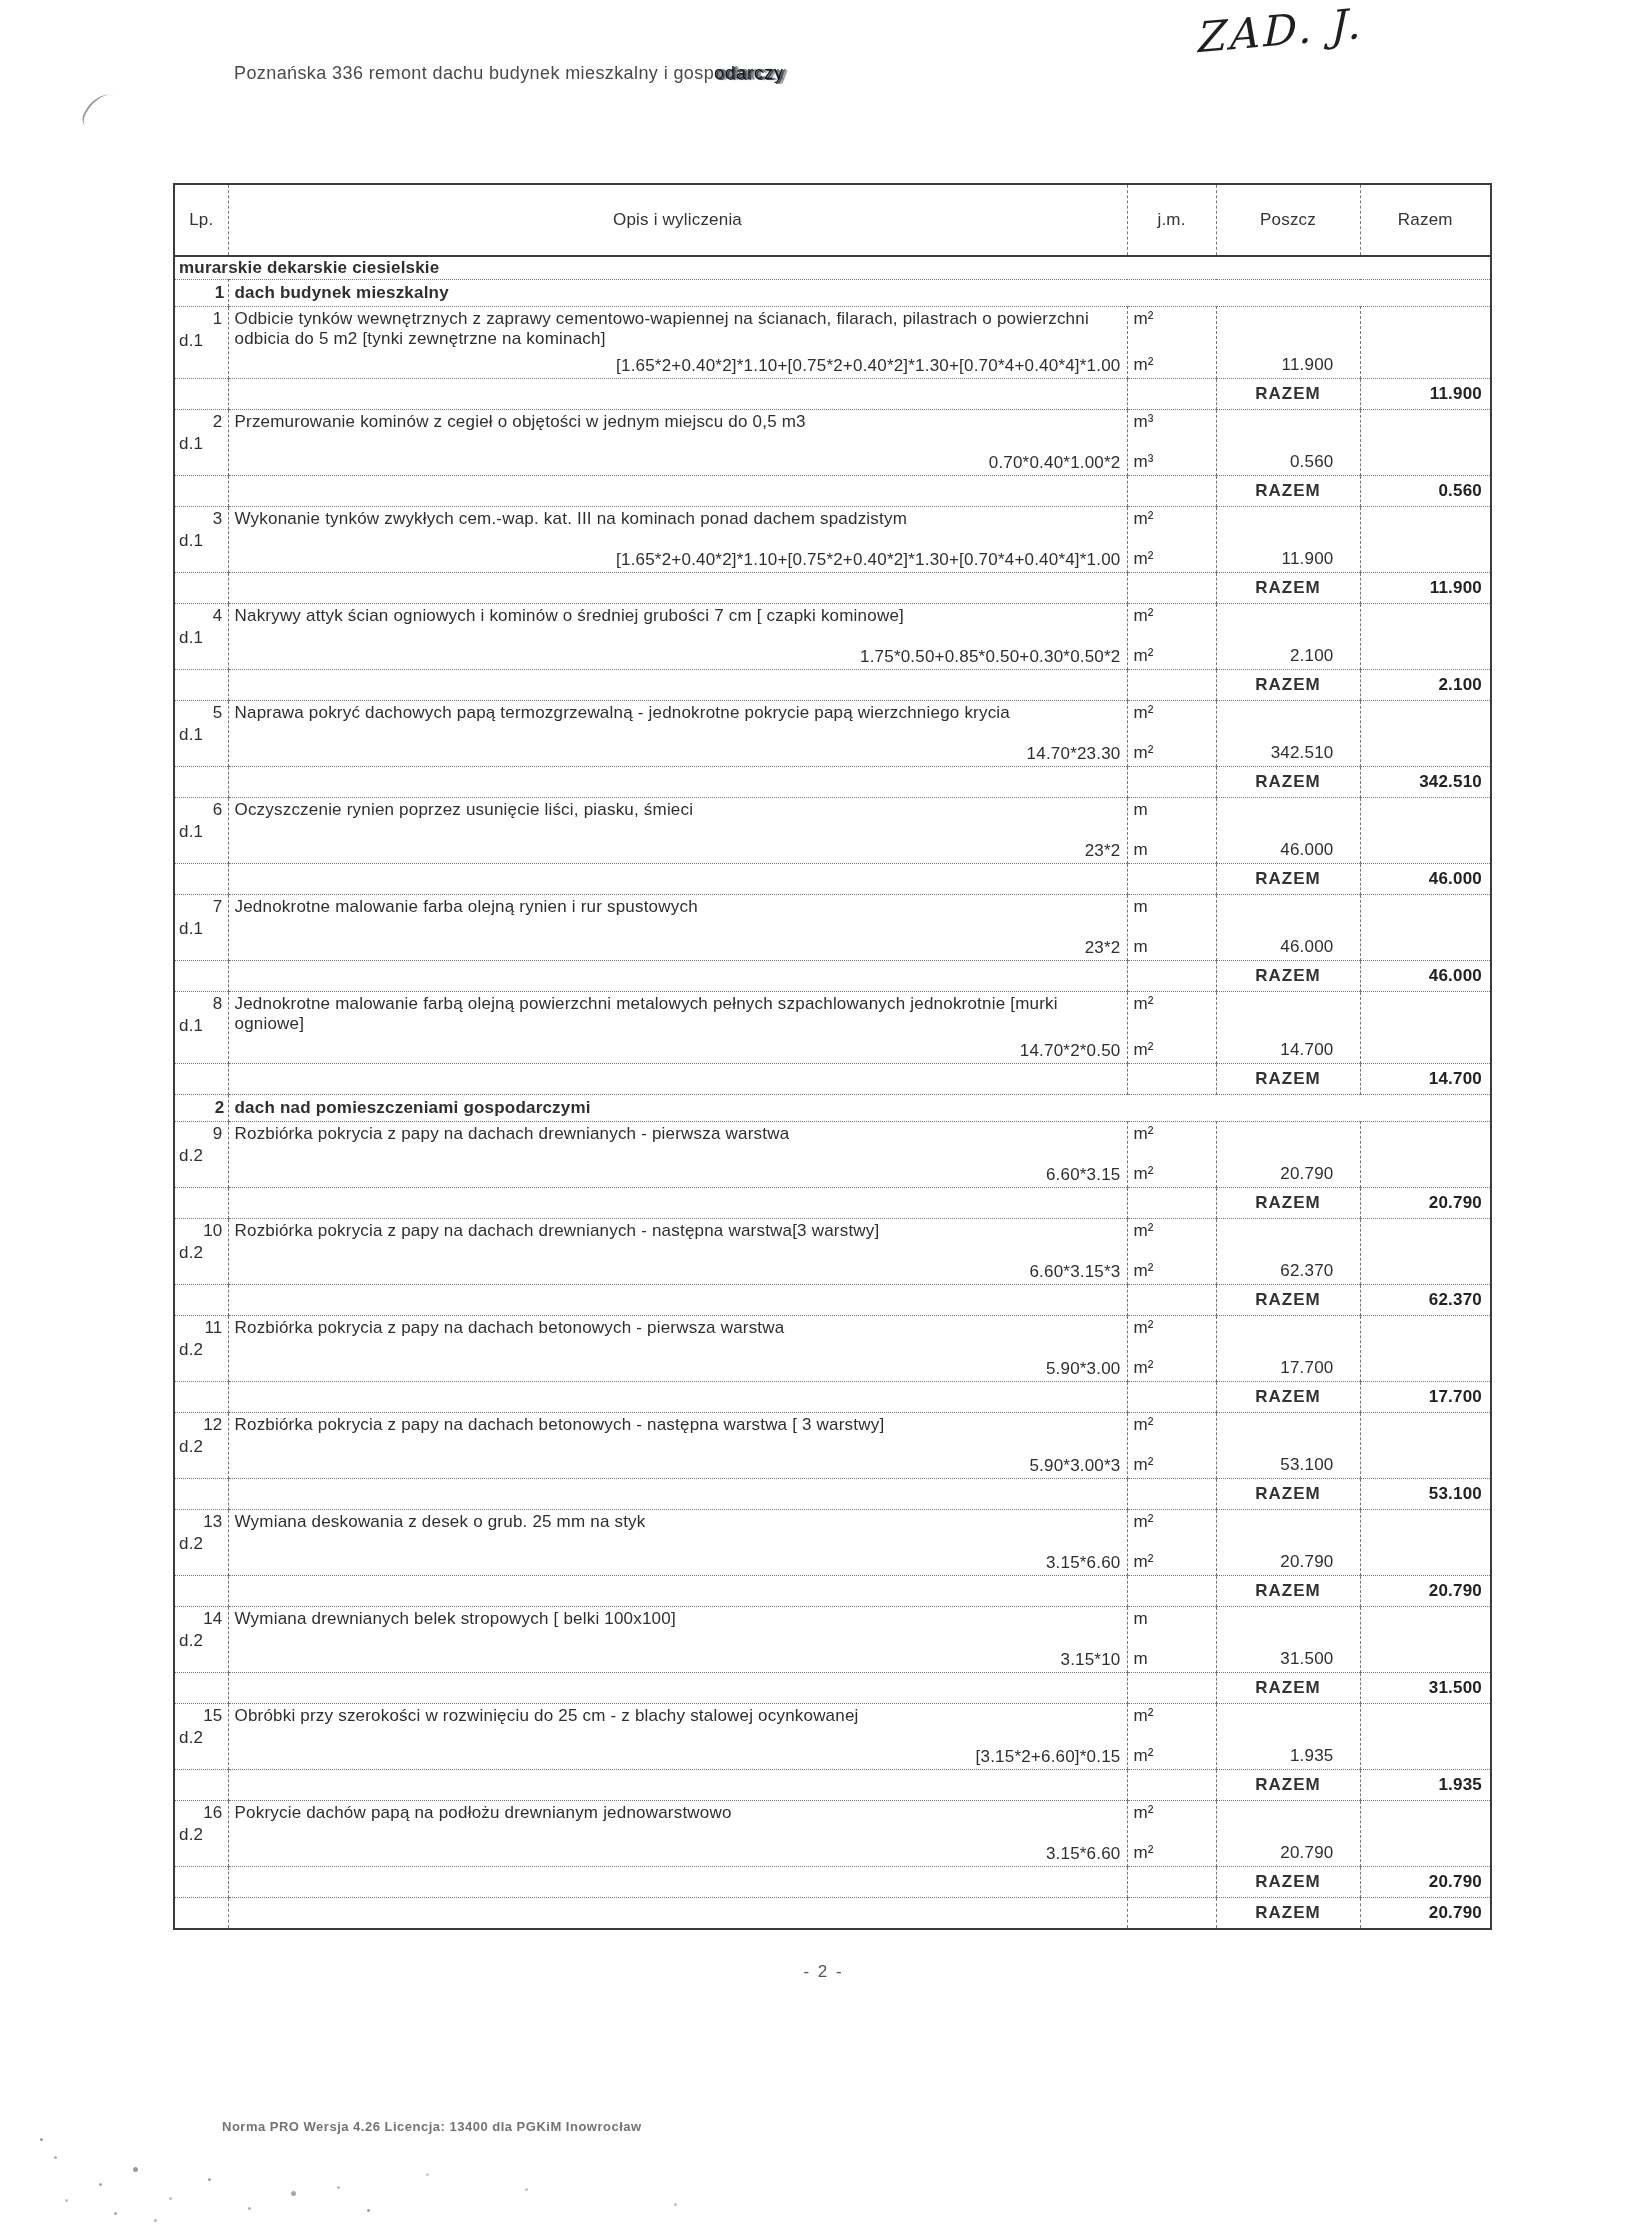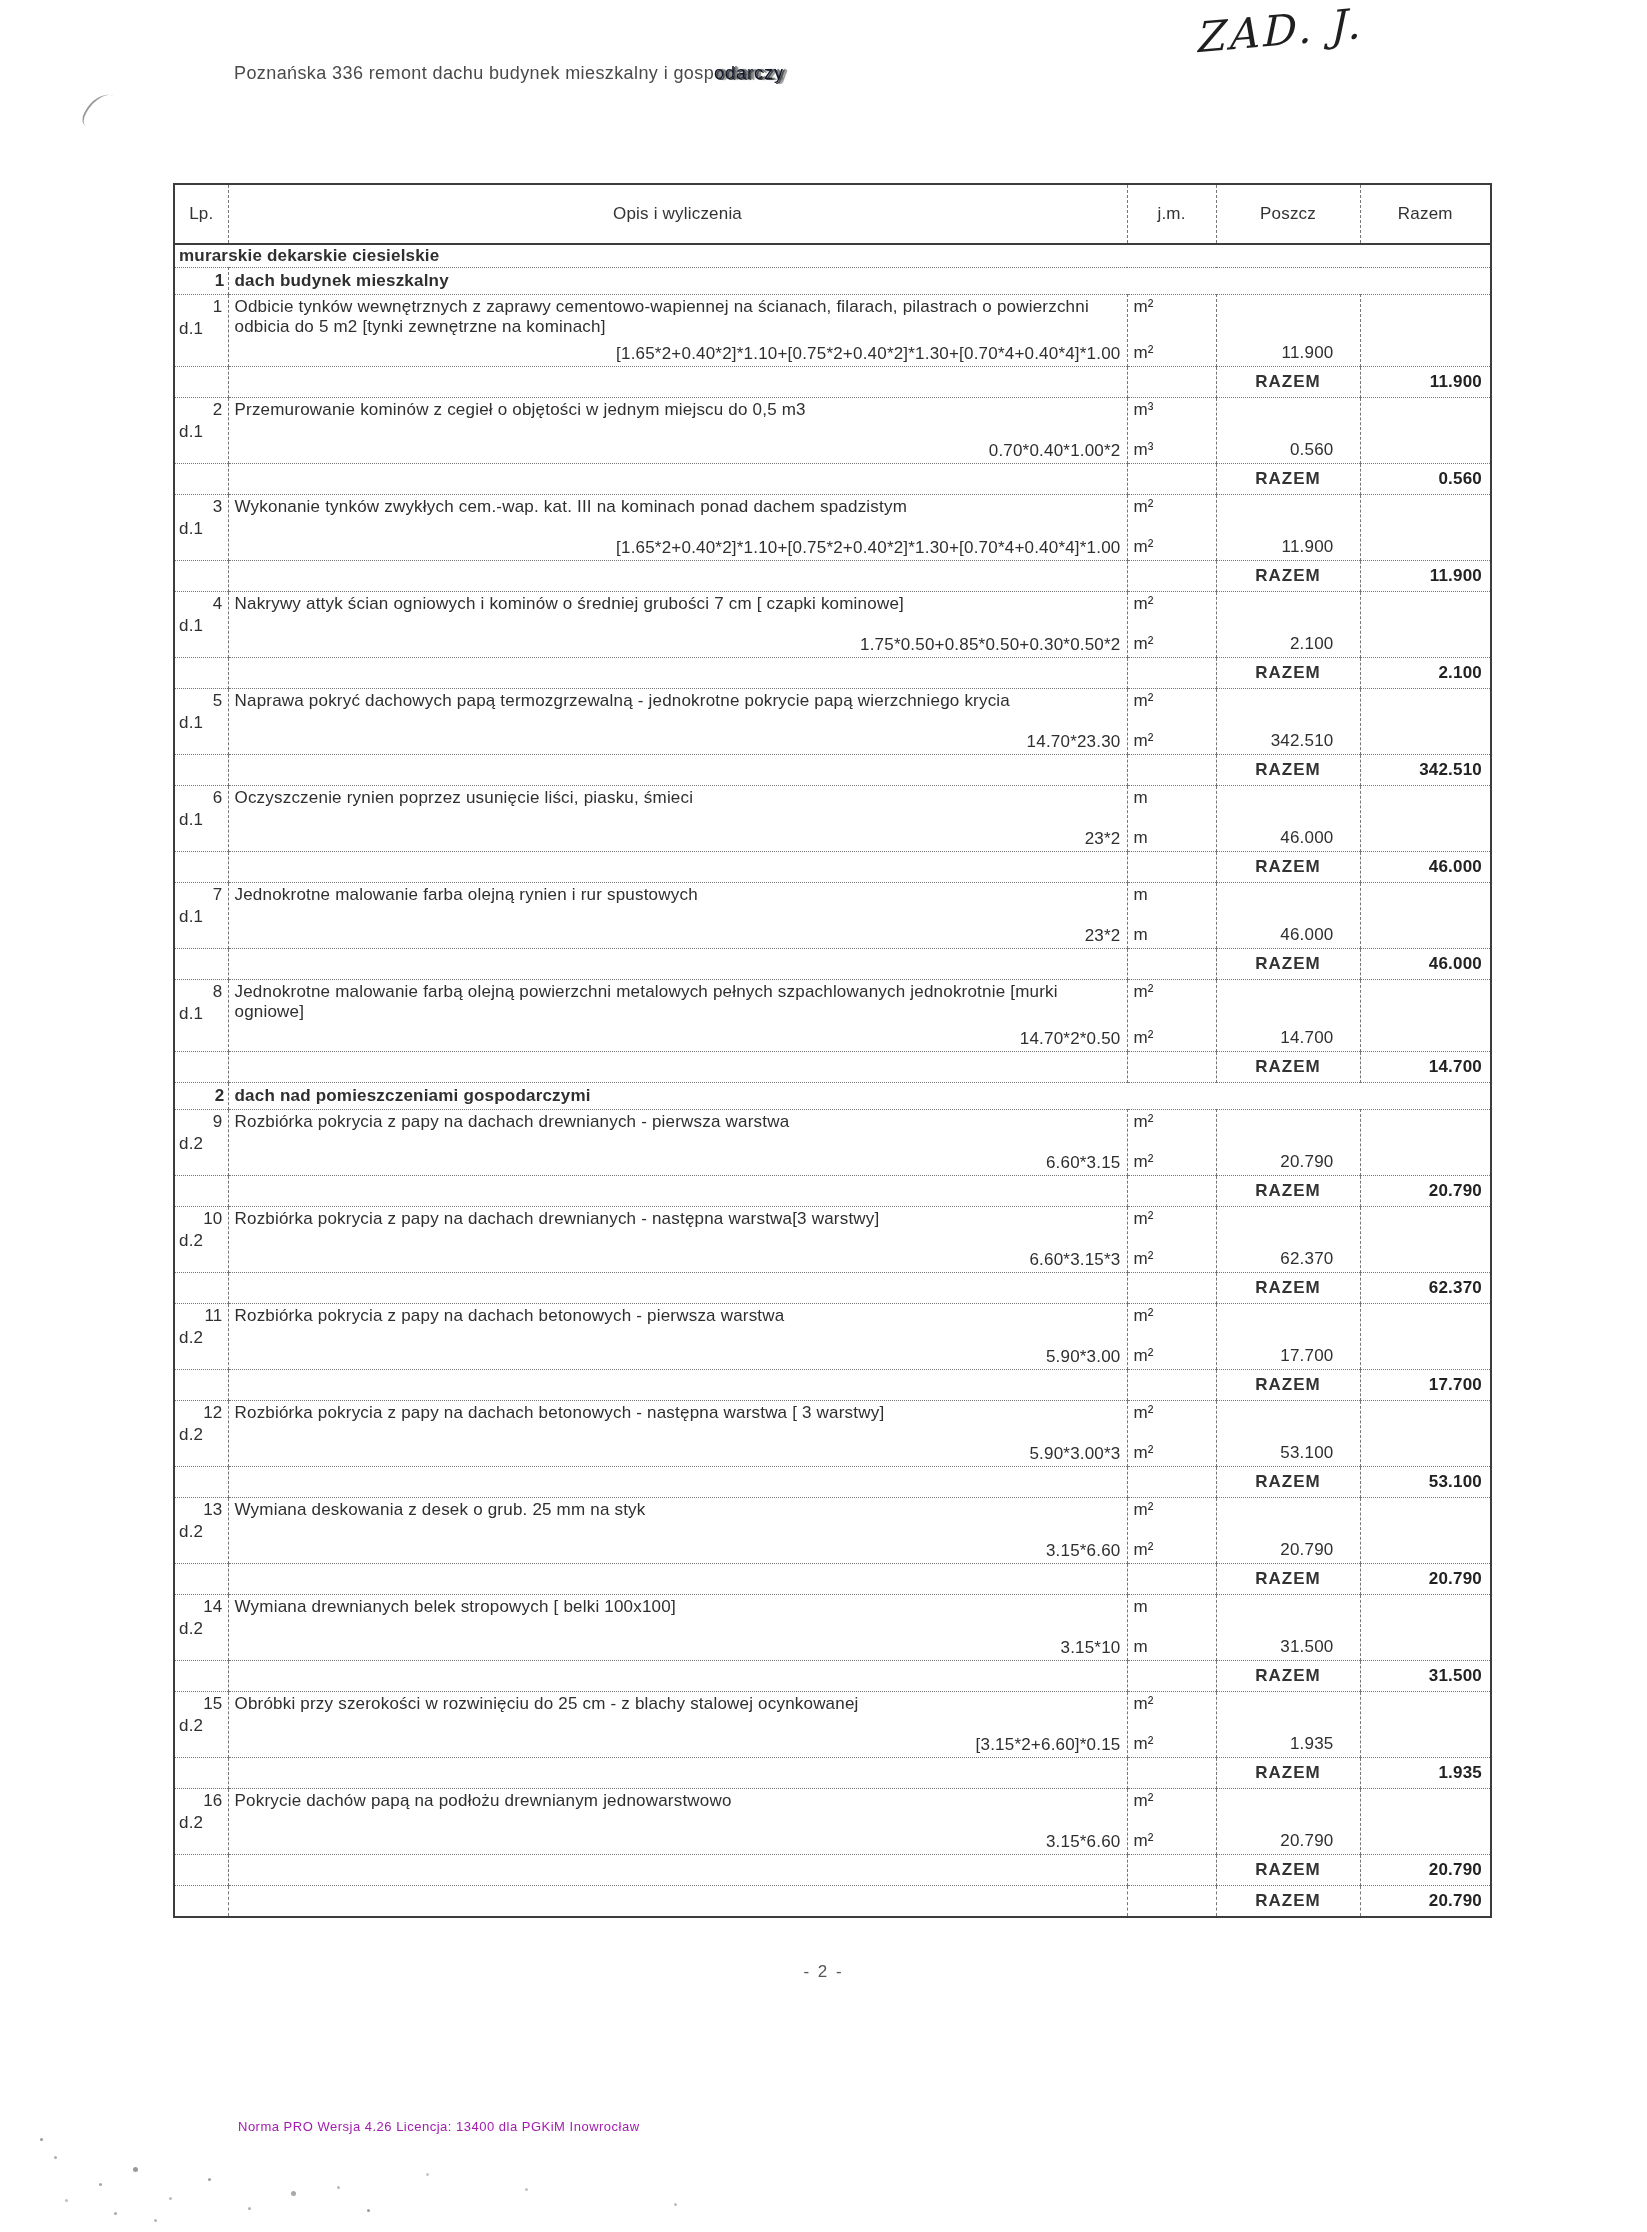--- a/index.html
+++ b/index.html
@@ -30,21 +30,21 @@
   }
   
   .est-table{
     position:absolute;left:173px;top:183px;width:1317px;
     border-collapse:collapse;table-layout:fixed;
     font-size:17px;line-height:20px;color:#2f2f2f;letter-spacing:0.2px;
     border:2px solid #3c3c3c;
   }
   .est-table th{
     font-weight:normal;font-size:17px;height:34px;text-align:center;
-    border-bottom:2px solid #3c3c3c;padding:12px 4px;vertical-align:middle;color:#333;
+    border-bottom:2px solid #3c3c3c;padding:18px 4px;vertical-align:middle;color:#333;
   }
   .est-table td{vertical-align:top;padding:2px 6px;}
   .c-opis,.c-jm,.c-poszcz,.c-razem{border-left:1px dashed #777;}
   tr.dept td{font-weight:bold;padding:1px 4px;border-top:1px dotted #777;}
   tr.group td{font-weight:bold;padding:3px 6px;border-top:1px dotted #777;}
   tr.group .c-lp{text-align:right;padding-right:3px;}
   tr.block td{border-top:1px dotted #777;}
   tr.block .c-lp{padding:2px 2px;}
   .num{text-align:right;padding-right:3px;}
   .dz{text-align:left;padding-left:2px;margin-top:2px;}
@@ -53,22 +53,22 @@
   tr.block .c-jm{position:relative;}
   .unit-bot{position:absolute;bottom:3px;left:6px;}
   tr.block .c-poszcz{position:relative;}
   .pval{position:absolute;bottom:3px;right:26px;}
   tr.sum td{border-top:1px dotted #777;height:26px;vertical-align:middle;}
   tr.sum .c-poszcz{text-align:center;font-weight:bold;letter-spacing:1px;color:#333;}
   tr.sum .c-razem{text-align:right;font-weight:bold;padding-right:8px;color:#222;}
   
   .page-num{position:absolute;left:0;top:1962px;width:1647px;text-align:center;font-size:17px;color:#555;letter-spacing:2px;}
   .doc-footer{
-    position:absolute;left:238px;top:2119px;font-size:13px;color:#a21caf;
-    letter-spacing:0.5px;filter:blur(0.3px);
+    position:absolute;left:222px;top:2119px;font-size:13px;color:#737373;
+    letter-spacing:0.5px;filter:blur(0.3px);font-weight:bold;
   }
   
   .speckles{position:absolute;left:40px;top:2138px;width:3px;height:3px;background:#9a9a9a;border-radius:50%;
     box-shadow: 14px 18px 0 #b0b0b0, 59px 45px 0 #a5a5a5, 94px 30px 0 1px #9a9a9a,
       129px 59px 0 #bdbdbd, 168px 40px 0 #9f9f9f, 208px 69px 0 #b3b3b3,
       252px 54px 0 1px #a8a8a8, 297px 48px 0 #b9b9b9, 327px 71px 0 #9c9c9c,
       25px 61px 0 #c0c0c0, 74px 74px 0 #ababab, 114px 81px 0 #b5b5b5,
       485px 50px 0 #c2c2c2, 634px 65px 0 #bcbcbc, 386px 35px 0 #c6c6c6;
   }
 </style>

